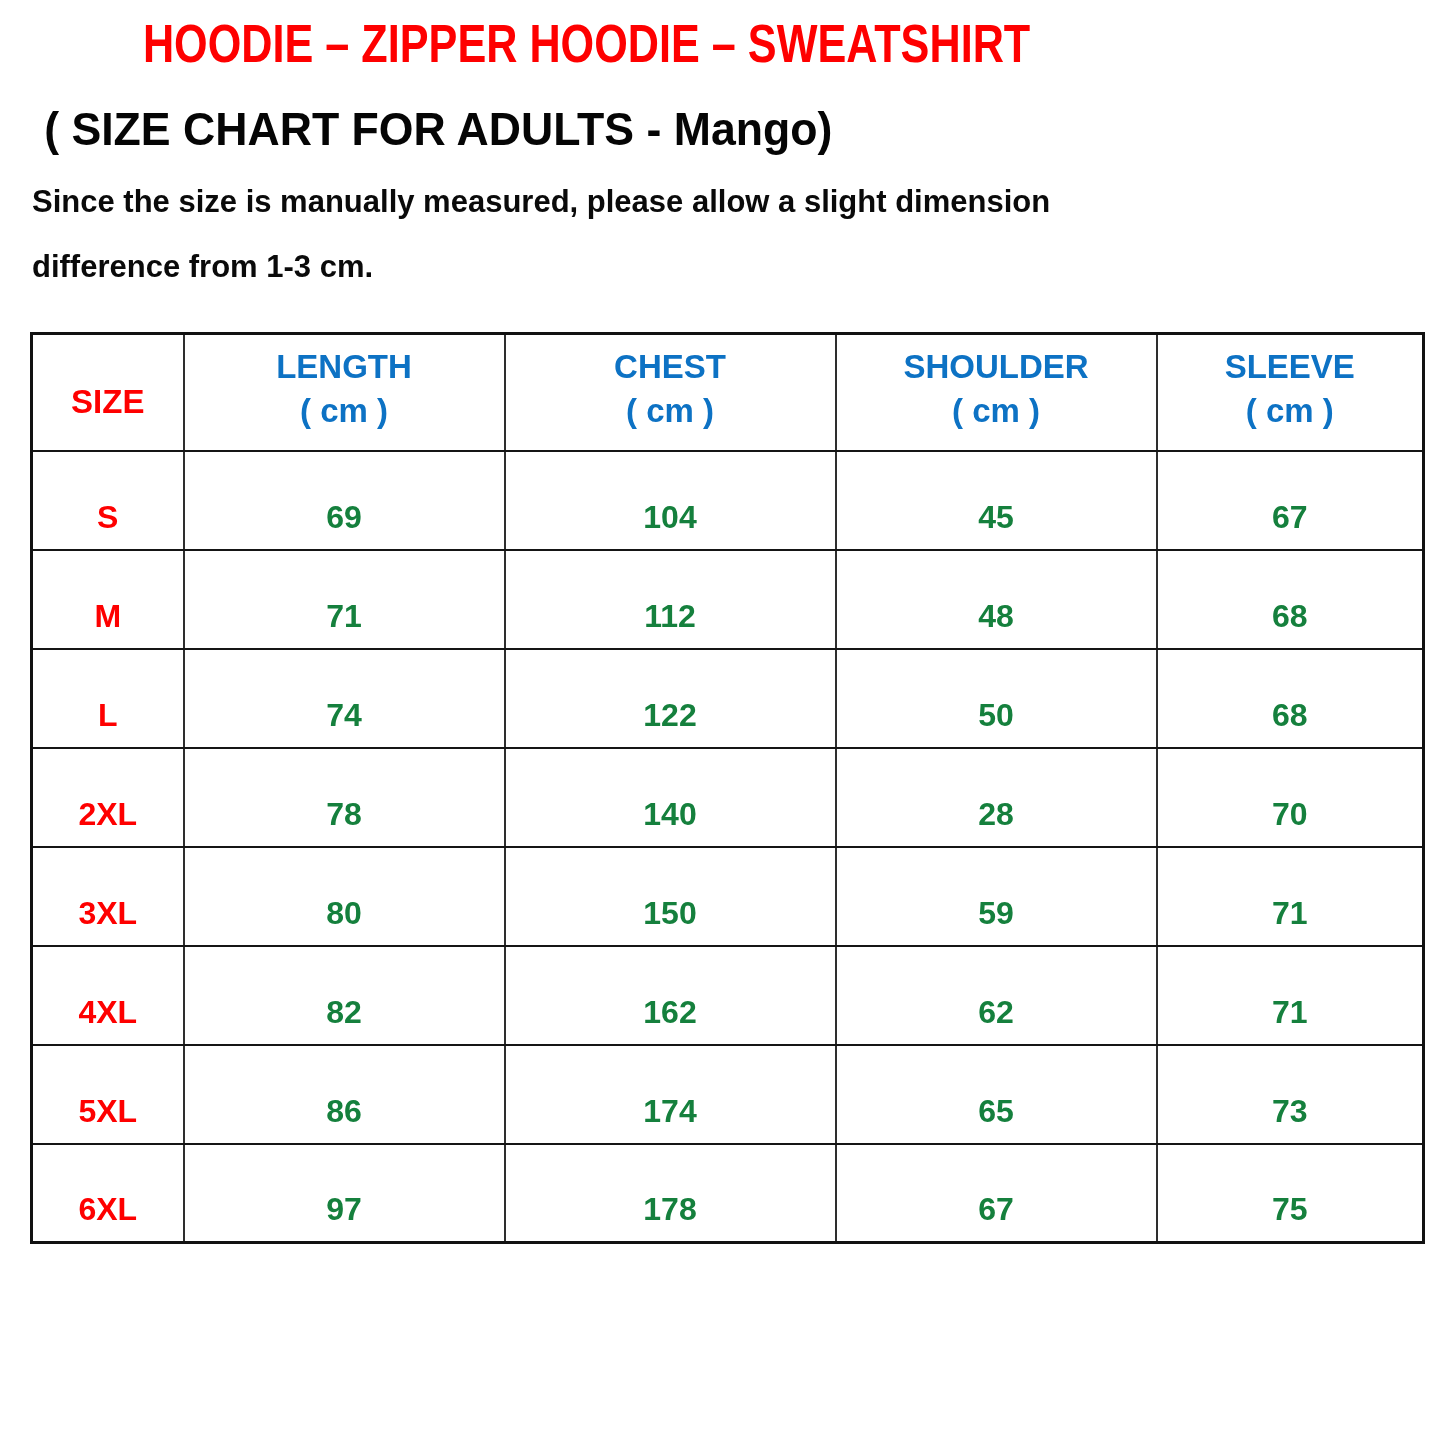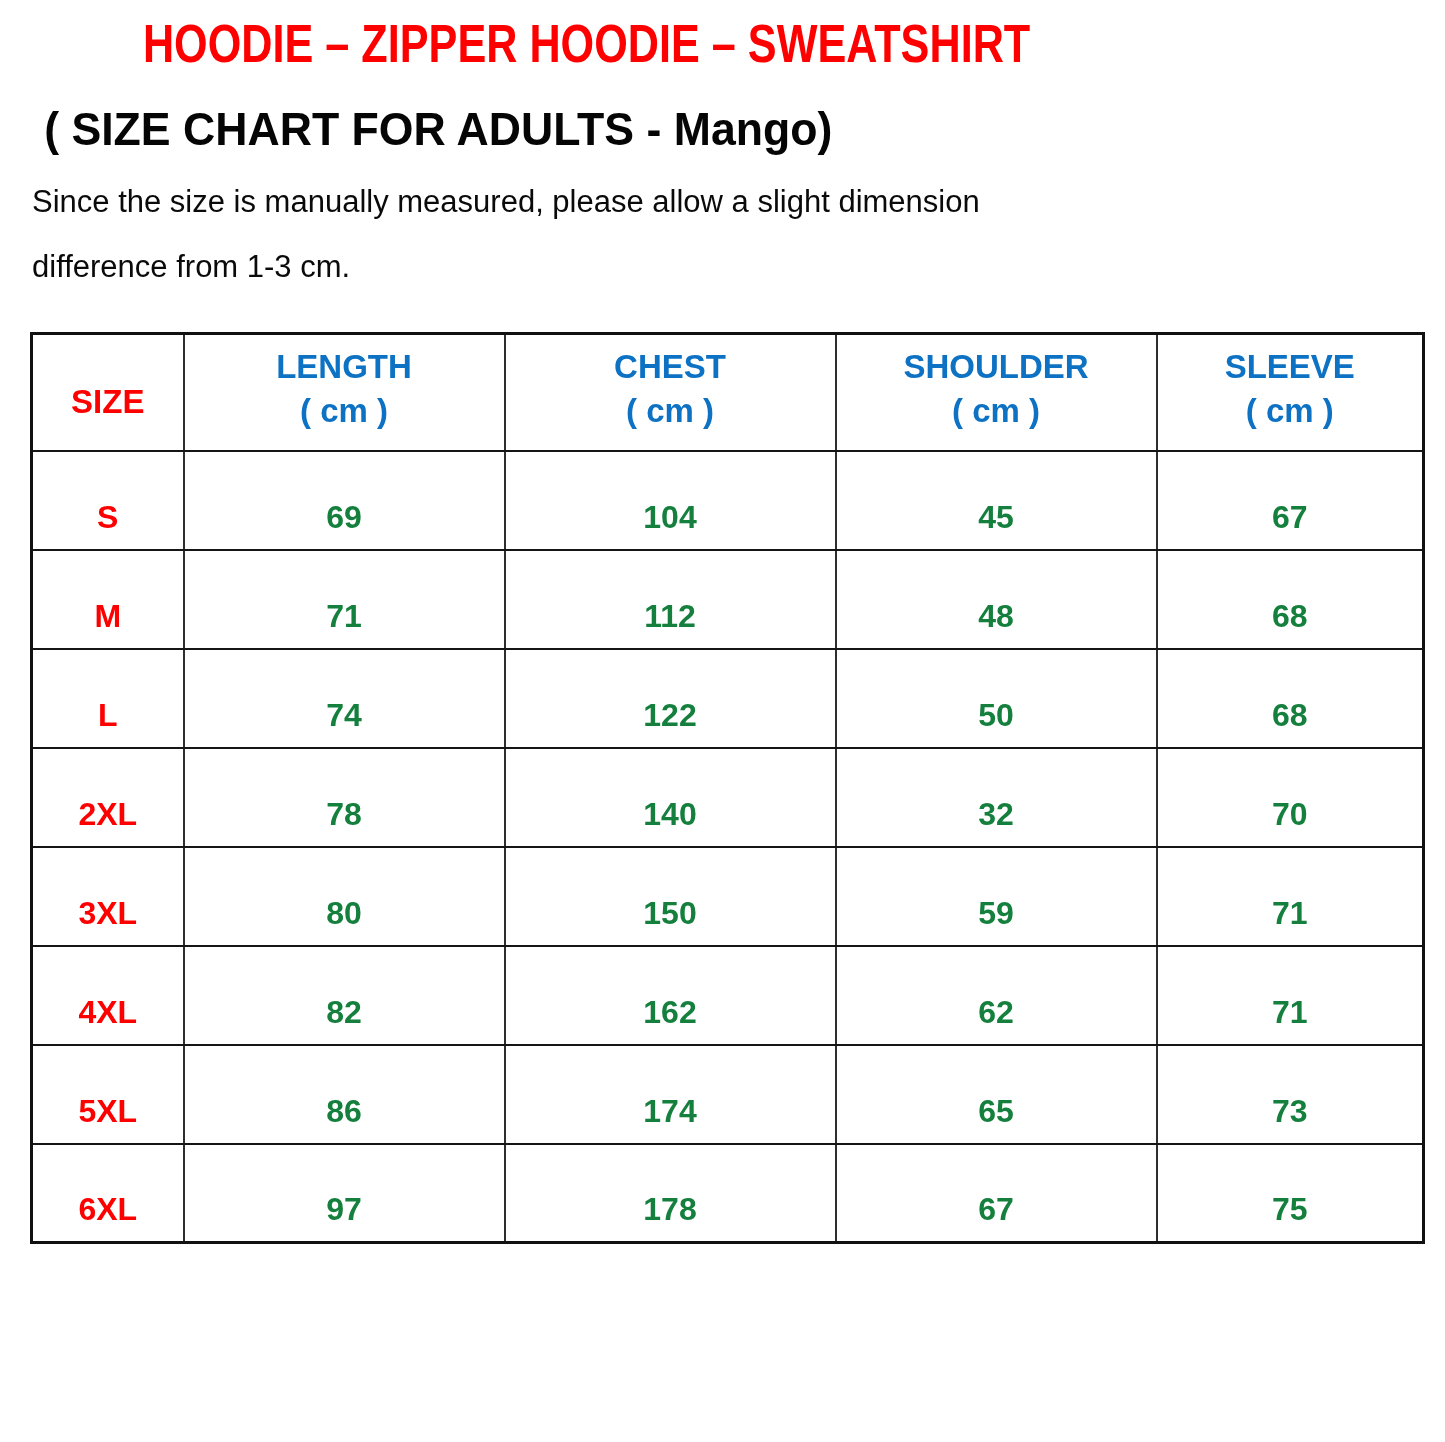--- a/index.html
+++ b/index.html
@@ -49,21 +49,21 @@
   }
   .subtitle .squeeze {
     display: inline-block;
     transform: scaleX(0.97);
     transform-origin: 50% 50%;
   }
   .note {
     margin: 31px 0 0 0;
     font-size: 31px;
     line-height: 34px;
-    font-weight: normal;
+    font-weight: bold;
     color: #0a0a0a;
     white-space: nowrap;
   }
   .note.second {
     margin-top: 31px;
   }
   
   table.size-chart {
     margin: 48px 0 0 30px;
     width: 1392px;
@@ -174,21 +174,21 @@
         <td class="size-cell">L</td>
         <td>74</td>
         <td>122</td>
         <td>50</td>
         <td>68</td>
       </tr>
       <tr>
         <td class="size-cell">2XL</td>
         <td>78</td>
         <td>140</td>
-        <td>32</td>
+        <td>28</td>
         <td>70</td>
       </tr>
       <tr>
         <td class="size-cell">3XL</td>
         <td>80</td>
         <td>150</td>
         <td>59</td>
         <td>71</td>
       </tr>
       <tr>

